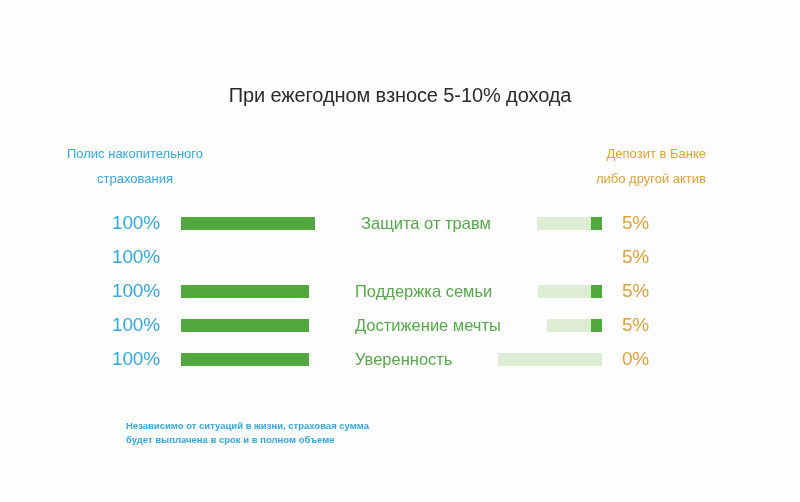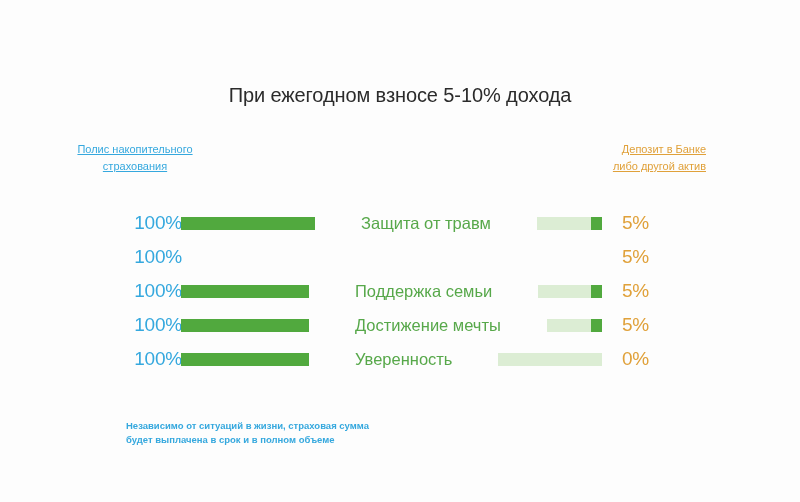--- a/index.html
+++ b/index.html
@@ -34,25 +34,24 @@
     font-size: 20px;
     line-height: 26px;
     color: #2b2b2b;
     font-weight: 400;
     letter-spacing: -0.1px;
   }
 
   
   .col-head {
     position: absolute;
-    font-size: 11px;
-    line-height: 17px;
+    font-size: 13px;
+    line-height: 25px;
     font-weight: 400;
     white-space: pre-line;
-    text-decoration: underline;
   }
   .col-head-left {
     left: 40px;
     top: 141px;
     width: 190px;
     text-align: center;
     color: #35a8de;
   }
   .col-head-right {
     left: 546px;
@@ -73,21 +72,21 @@
     position: relative;
     height: 34px;
     display: flex;
     align-items: center;
   }
 
   .pct-left {
     position: absolute;
     left: 90px;
     width: 92px;
-    text-align: right;
+    text-align: center;
     font-size: 19px;
     color: #35a8de;
     font-weight: 400;
     letter-spacing: -0.2px;
   }
 
   .pct-right {
     position: absolute;
     left: 622px;
     width: 80px;

